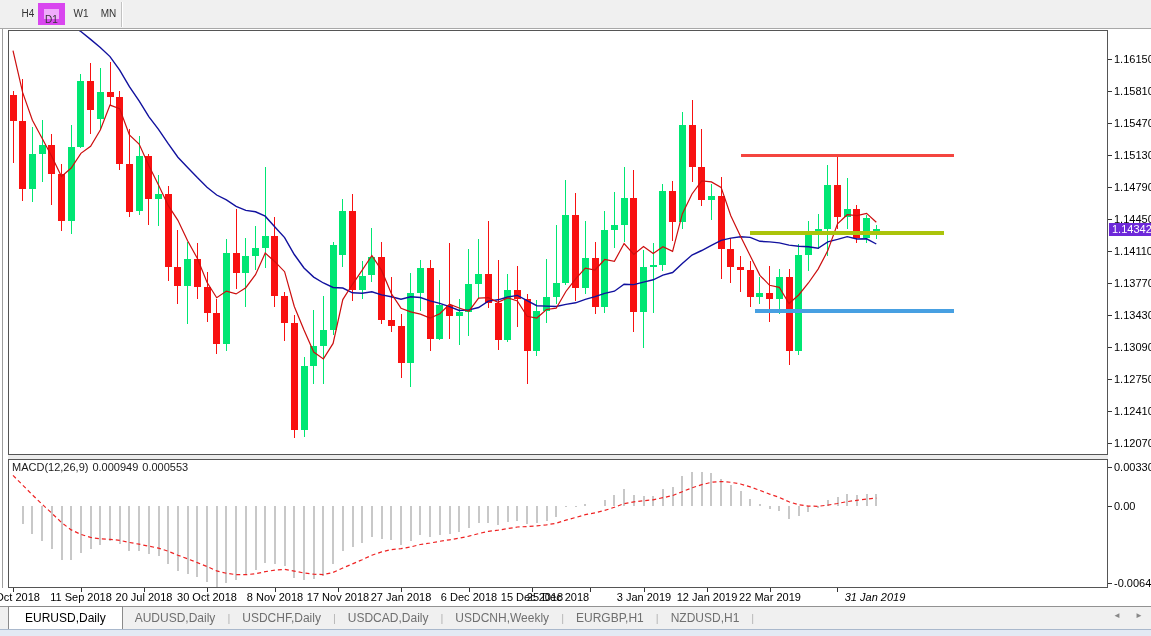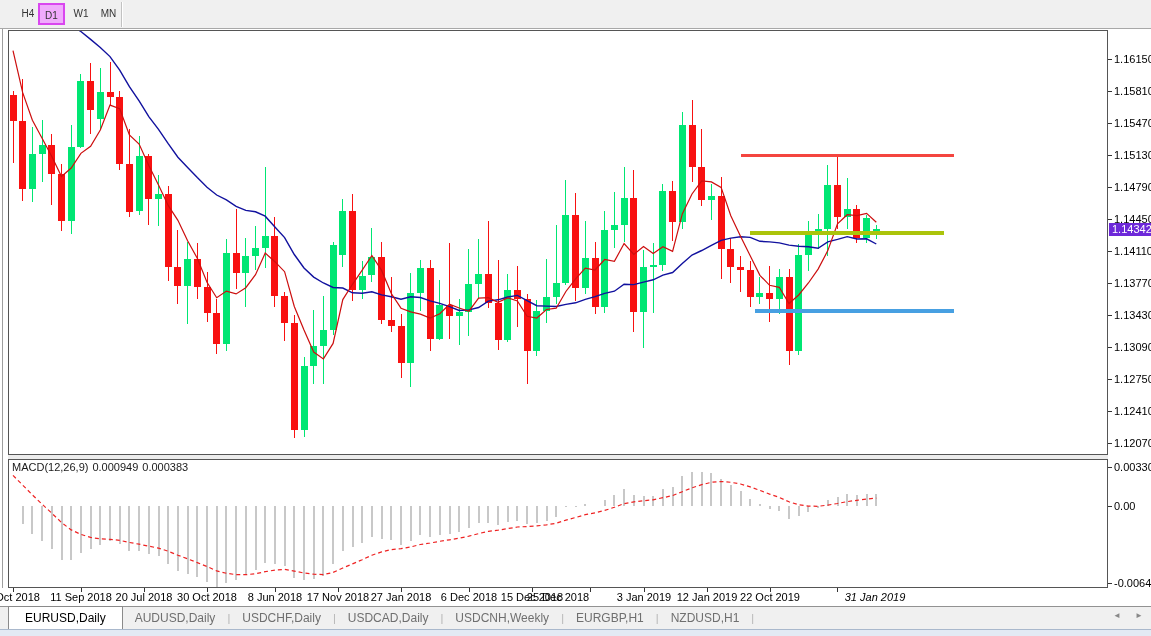--- a/index.html
+++ b/index.html
@@ -3,21 +3,21 @@
 <meta charset="utf-8">
 <style>
   html,body{margin:0;padding:0;background:#fff;}
   .window{position:relative;width:1151px;height:636px;background:#fff;overflow:hidden;
           font-family:"Liberation Sans",sans-serif;-webkit-font-smoothing:none;}
   
   .toolbar{position:absolute;left:0;top:0;width:1151px;height:29px;background:#f0f0f0;
            border-bottom:1px solid #a8a8a8;box-sizing:border-box;}
   .tf-btn{position:absolute;top:3px;height:22px;line-height:22px;text-align:center;
           font-size:10px;color:#333;cursor:default;}
-  .tf-btn.active{background:#f0abfc;border:2px solid #d946ef;box-sizing:border-box;}
+  .tf-btn.active{background:#f0abfc;border:6px solid #d946ef;box-sizing:border-box;}
   .tb-sep{position:absolute;left:121px;top:2px;width:1px;height:25px;background:#c2c2c2;
           border-right:1px solid #fff;}
   .left-line{position:absolute;left:2px;top:29px;width:1px;height:577px;background:#9e9e9e;}
   
   .main-chart{position:absolute;left:8px;top:30px;width:1100px;height:425px;}
   .macd-panel{position:absolute;left:8px;top:459px;width:1100px;height:129px;}
   .main-chart svg,.macd-panel svg{display:block;overflow:hidden;}
   .splitter{position:absolute;left:8px;top:455px;width:1100px;height:4px;background:#ececec;}
   .chart-title{position:absolute;left:14px;top:33px;font-size:12px;color:#000;white-space:nowrap;}
   .chart-title .dd{font-size:8px;margin-right:6px;vertical-align:2px;color:#000;}
@@ -347,21 +347,21 @@
           <line x1="839.2" x2="839.2" y1="47.0" y2="35.3" stroke="#c8c8c8" stroke-width="2"></line>
           <line x1="848.9" x2="848.9" y1="47.0" y2="36.1" stroke="#c8c8c8" stroke-width="2"></line>
           <line x1="858.6" x2="858.6" y1="47.0" y2="34.9" stroke="#c8c8c8" stroke-width="2"></line>
           <line x1="868.3" x2="868.3" y1="47.0" y2="35.1" stroke="#c8c8c8" stroke-width="2"></line>
         </g>
         <polyline points="5.0,16.4 14.7,26.1 24.4,35.9 34.1,45.2 43.8,54.2 53.5,63.5 63.2,70.9 72.9,75.4 82.6,78.4 92.3,79.9 102.0,80.3 111.7,81.3 121.4,83.5 131.1,85.2 140.8,87.2 150.5,89.1 160.2,92.2 169.9,96.2 179.6,99.8 189.3,103.6 199.0,107.5 208.7,111.9 218.4,114.3 228.1,115.6 237.8,115.7 247.5,114.7 257.2,112.7 266.9,111.1 276.6,110.4 286.3,112.1 296.0,114.0 305.7,115.2 315.4,115.6 325.1,113.4 334.8,109.0 344.5,104.9 354.2,100.7 363.9,96.2 373.6,92.9 383.3,90.6 393.0,89.6 402.7,88.0 412.4,85.5 422.1,84.0 431.8,82.3 441.5,80.8 451.2,79.2 460.9,77.2 470.6,74.6 480.3,72.4 490.0,71.2 499.7,69.6 509.4,68.0 519.1,67.5 528.8,66.9 538.5,65.8 548.2,64.3 557.9,61.1 567.6,58.5 577.3,55.7 587.0,53.9 596.7,51.4 606.4,48.3 616.1,44.6 625.8,42.9 635.5,41.7 645.2,40.8 654.9,38.7 664.6,36.6 674.3,32.7 684.0,28.8 693.7,25.7 703.4,23.3 713.1,22.5 722.8,23.3 732.5,25.0 742.2,27.9 751.9,31.4 761.6,35.1 771.3,38.4 781.0,42.8 790.7,45.7 800.4,47.1 810.1,47.3 819.8,46.1 829.5,44.5 839.2,42.6 848.9,41.3 858.6,40.0 868.3,39.1" fill="none" stroke="#ee2222" stroke-width="1.2" stroke-dasharray="4 3"></polyline>
         <rect x="0.5" y="0.5" width="1099" height="128" fill="none" stroke="#555" stroke-width="1" shape-rendering="crispEdges"></rect>
       </svg>
   </div>
   <div class="macd-label">
-    <span>MACD(12,26,9)</span><span>0.000949</span><span>0.000383</span>
+    <span>MACD(12,26,9)</span><span>0.000949</span><span>0.000553</span>
   </div>
 
   <div class="price-axis" id="price-axis">
       <div class="pa-tick" style="top: 29px;"></div>
       <div class="pa-label" style="top: 23px;">1.16150</div>
       <div class="pa-tick" style="top: 61px;"></div>
       <div class="pa-label" style="top: 55px;">1.15810</div>
       <div class="pa-tick" style="top: 93px;"></div>
       <div class="pa-label" style="top: 87px;">1.15470</div>
       <div class="pa-tick" style="top: 125px;"></div>
@@ -396,37 +396,37 @@
   <div class="xaxis" id="xaxis">
       <div class="x-tick" style="left: 13px;"></div>
       <div class="x-label" style="left: 13px;">2 Oct 2018</div>
       <div class="x-tick" style="left: 81px;"></div>
       <div class="x-label" style="left: 81px;">11 Sep 2018</div>
       <div class="x-tick" style="left: 144px;"></div>
       <div class="x-label" style="left: 144px;">20 Jul 2018</div>
       <div class="x-tick" style="left: 207px;"></div>
       <div class="x-label" style="left: 207px;">30 Oct 2018</div>
       <div class="x-tick" style="left: 275px;"></div>
-      <div class="x-label" style="left: 275px;">8 Jun 2018</div>
+      <div class="x-label" style="left: 275px;">8 Nov 2018</div>
       <div class="x-tick" style="left: 338px;"></div>
       <div class="x-label" style="left: 338px;">17 Nov 2018</div>
       <div class="x-tick" style="left: 401px;"></div>
       <div class="x-label" style="left: 401px;">27 Jan 2018</div>
       <div class="x-tick" style="left: 469px;"></div>
       <div class="x-label" style="left: 469px;">6 Dec 2018</div>
       <div class="x-tick" style="left: 532px;"></div>
       <div class="x-label" style="left: 532px;">15 Dec 2018</div>
       <div class="x-tick" style="left: 590px;"></div>
       <div class="x-label" style="left: 558px; text-align: center;">25 Dec 2018</div>
       <div class="x-tick" style="left: 644px;"></div>
       <div class="x-label" style="left: 644px;">3 Jan 2019</div>
       <div class="x-tick" style="left: 707px;"></div>
       <div class="x-label" style="left: 707px;">12 Jan 2019</div>
       <div class="x-tick" style="left: 770px;"></div>
-      <div class="x-label" style="left: 770px;">22 Oct 2019</div>
+      <div class="x-label" style="left: 770px;">22 Mar 2019</div>
       <div class="x-tick" style="left: 837px;"></div>
       <div class="x-label" style="left: 875px; font-style: italic;">31 Jan 2019</div>
     </div>
 
   <div class="tabbar">
     <div class="tab active">EURUSD,Daily</div>
     <div class="tab">AUDUSD,Daily</div>
     <div class="tab-sep">|</div>
     <div class="tab">USDCHF,Daily</div>
     <div class="tab-sep">|</div>

